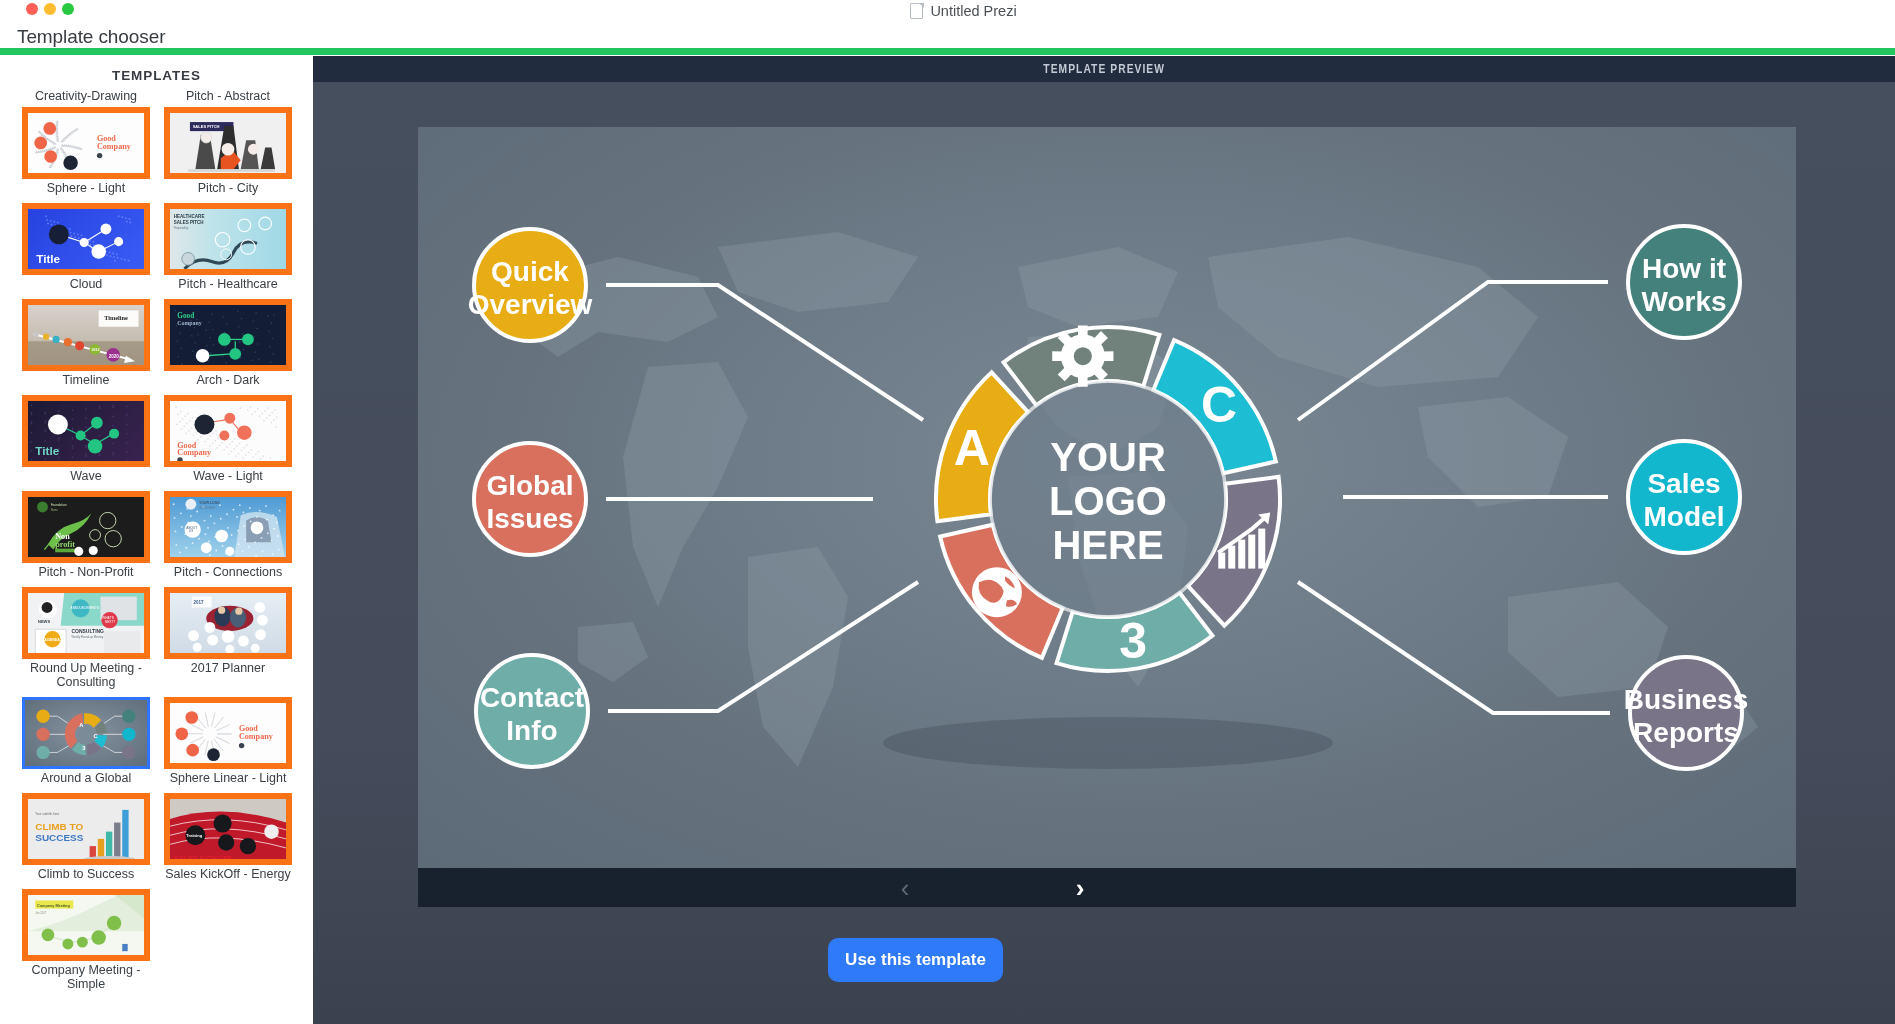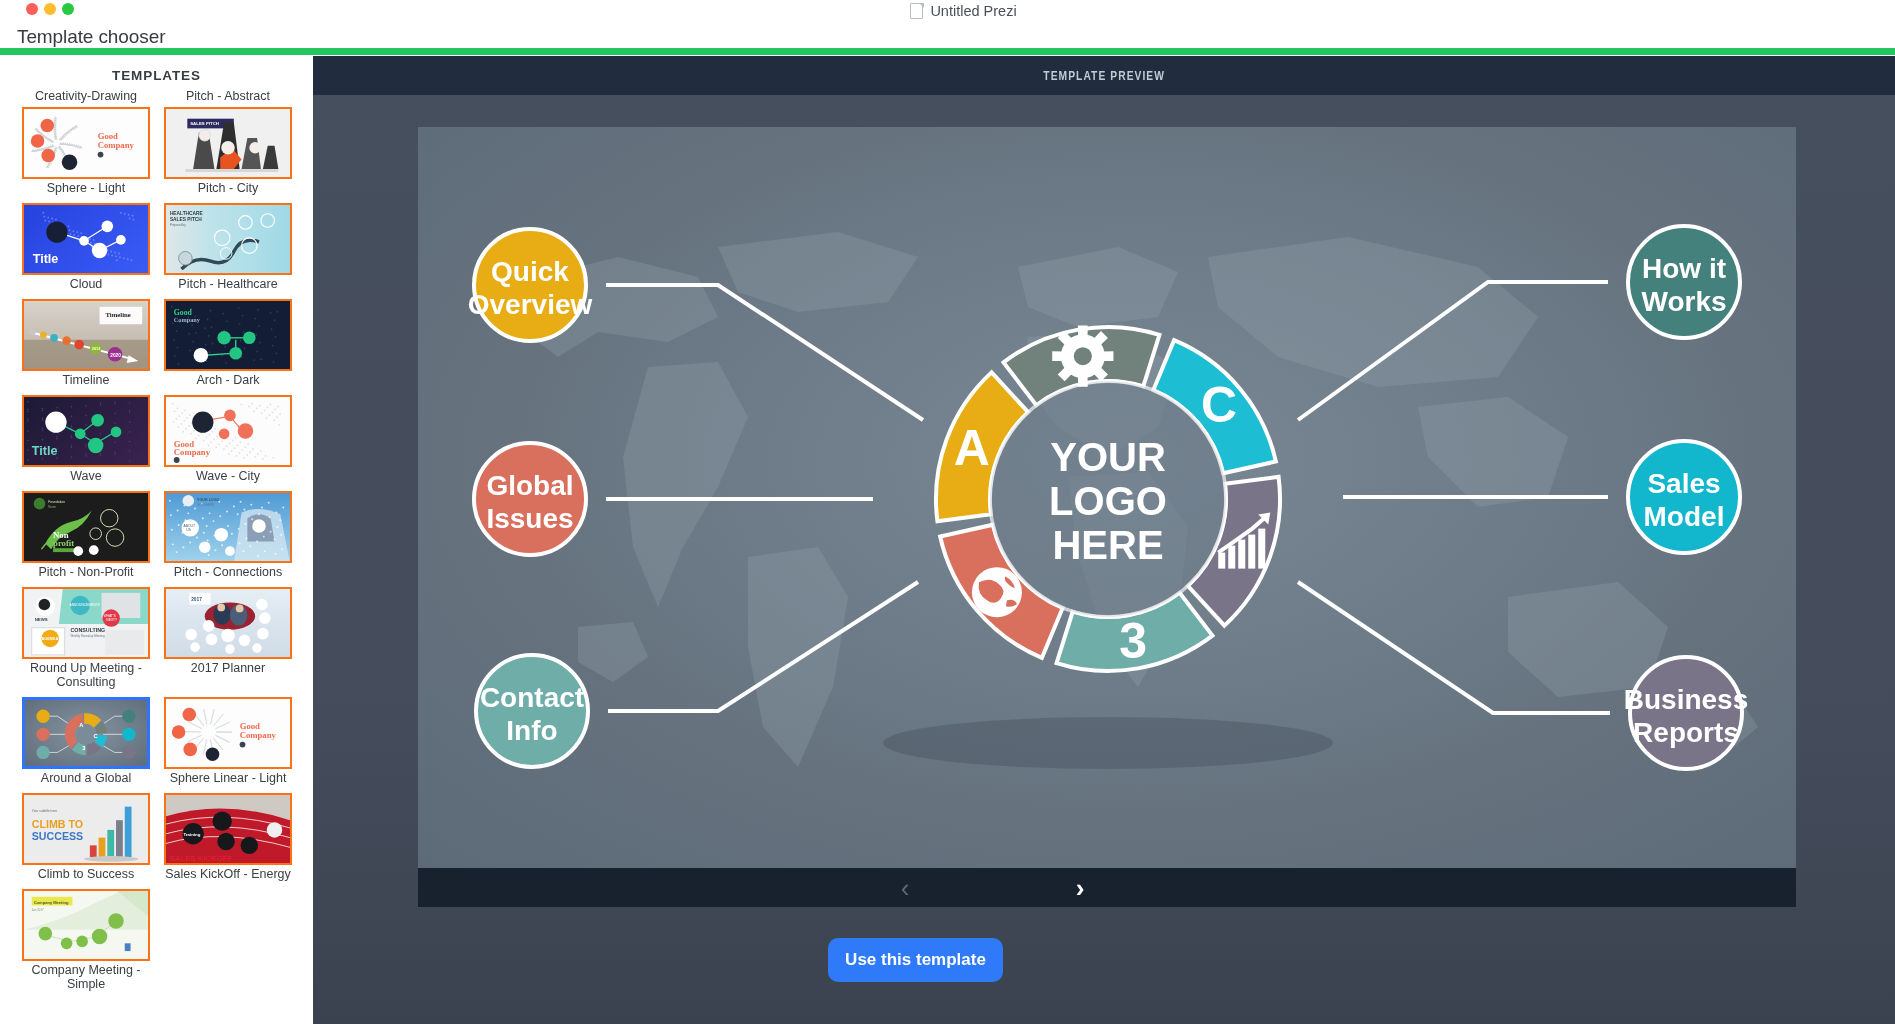--- a/index.html
+++ b/index.html
@@ -57,41 +57,41 @@
   .tpl-grid {
     display: grid; grid-template-columns: 1fr 1fr;
     column-gap: 10px; row-gap: 0px; padding: 0 20px;
   }
   .tpl-cell { display: flex; flex-direction: column; align-items: center; }
   .tpl-cap-top {
     font-size: 12.5px; color: #3b4046; text-align: center;
     line-height: 14px; height: 18px;
   }
   .tpl-thumb {
-    width: 128px; height: 72px; border: 2px solid #f97316;
+    width: 128px; height: 72px; border: 6px solid #f97316;
     background: #f4f4f5; position: relative; overflow: hidden;
     margin-bottom: 2px;
   }
   .tpl-thumb.sel { border: 3px solid #2f74ff; }
   .tpl-cap {
     font-size: 12.5px; color: #3b4046; text-align: center;
     line-height: 14px; margin-bottom: 8px; width: 132px;
   }
 
   
   .t-bg { position: absolute; inset: 0; }
 
   
   .preview {
     position: absolute; left: 313px; top: 56px;
     width: 1582px; height: 968px;
     background: linear-gradient(180deg, #464f5e 0%, #444c5b 70%, #3b424f 100%);
   }
   .preview-bar {
-    position: absolute; left: 0; top: 0; width: 1582px; height: 39px;
+    position: absolute; left: 0; top: 0; width: 1582px; height: 26px;
     background: #212d3f;
     display: flex; align-items: center; justify-content: center;
   }
   .preview-bar span {
     font-size: 12.5px; font-weight: bold; color: #c4cbd4;
     letter-spacing: 1.3px; transform: scaleX(0.82);
   }
 
   .slide {
     position: absolute; left: 105px; top: 71px;
@@ -650,21 +650,21 @@
      <line x1="66" y1="20" x2="78" y2="34" stroke="#f0705a" stroke-width="1.2"></line>
      <circle cx="38" cy="26" r="11" fill="#1d2535"></circle>
      <circle cx="66" cy="19" r="6" fill="#f0705a"></circle>
      <circle cx="60" cy="38" r="5.5" fill="#f0705a"></circle>
      <circle cx="82" cy="35" r="8" fill="#f0705a"></circle>
      <text x="8" y="52" fill="#ef6a4e" font-size="9" font-weight="bold" font-family="Liberation Serif,serif">Good</text>
      <text x="8" y="60" fill="#ef6a4e" font-size="9" font-weight="bold" font-family="Liberation Serif,serif">Company</text>
      <circle cx="11" cy="65" r="3" fill="#3b4250"></circle>
    </svg>
         </div>
-        <div class="tpl-cap">Wave - City</div>
+        <div class="tpl-cap">Wave - Light</div>
       </div>
       <div class="tpl-cell">
         <div class="tpl-thumb">
           <div class="t-bg" style="background:#1c1c1c"></div>
    <svg viewBox="0 0 128 72" style="position:absolute;inset:0">
      <circle cx="16" cy="11" r="6" fill="#3b7d2e"></circle>
      <text x="25" y="10" fill="#cfe6b8" font-size="3.5">Foundation</text>
      <text x="25" y="15" fill="#8fae76" font-size="3">Name</text>
      <path d="M22 52 Q32 34 48 30 Q62 27 70 18 Q62 34 48 40 Q34 46 28 58 Z" fill="#6cc04a"></path>
      <path d="M18 58 Q26 46 40 44" stroke="#6cc04a" stroke-width="1.5" fill="none"></path>

